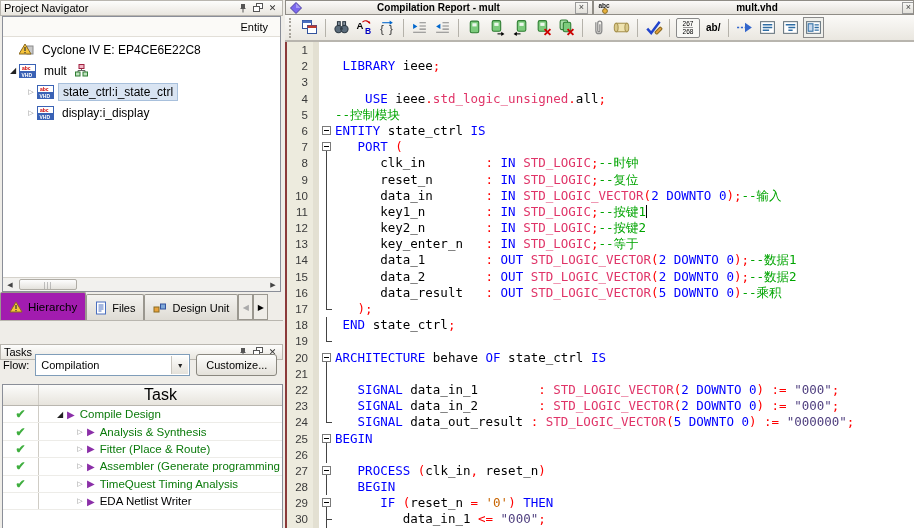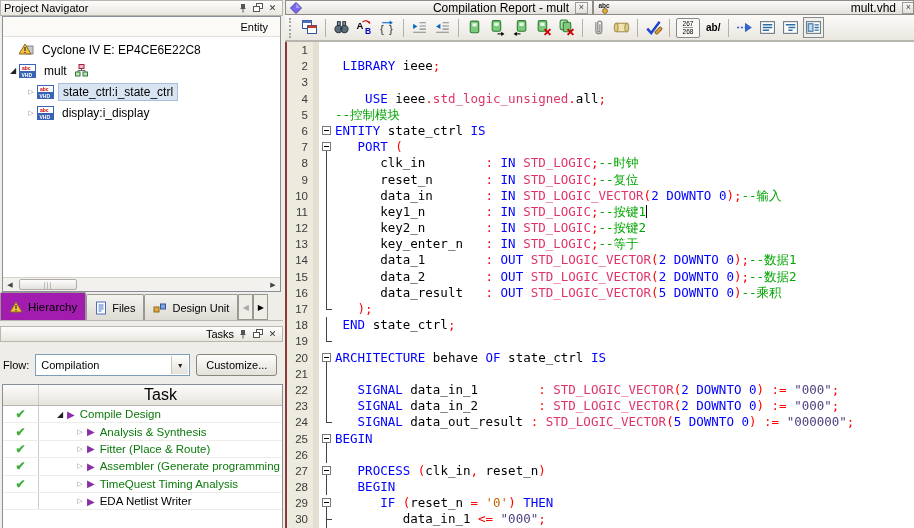--- a/index.html
+++ b/index.html
@@ -42,21 +42,21 @@
     align-items:flex-end;border-bottom:1px solid #B9B6AF;}
   .ntab{height:26px;display:flex;align-items:center;padding:0 8px;gap:5px;
     border:1px solid #9A978F;border-bottom:none;border-radius:2px 2px 0 0;
     background:linear-gradient(#F4F3F0,#DEDBD4);font-size:11px;white-space:nowrap;
     overflow:hidden;}
   .ntab.active{background:#a21caf;height:28px;font-size:11.5px;}
   .ntab .ticon{display:flex;}
   .nav-scroll{height:26px;width:15px;border:1px solid #9A978F;background:#EFEDE8;
     display:flex;align-items:center;justify-content:center;font-size:8px;flex:none;}
   
-  .tasks-title{top:326px;text-align:right;}
+  .tasks-title{top:344px;}
   .flowrow{position:absolute;left:0;top:350px;width:283px;height:30px;
     display:flex;align-items:center;padding:0 3px;gap:6px;}
   .flow-label{font-size:11px;}
   .combo{width:155px;height:22px;background:#fff;border:1px solid #7F9DB9;
     display:flex;align-items:center;padding-left:5px;font-size:11px;position:relative;}
   .combo .arrow{position:absolute;right:1px;top:1px;bottom:1px;width:17px;
     background:linear-gradient(#FDFDFC,#E4E1DA);border-left:1px solid #C8C5BE;
     display:flex;align-items:center;justify-content:center;font-size:7px;color:#222;}
   .btn{height:22px;padding:0 9px;background:linear-gradient(#FDFDFC,#E4E1DA);
     border:1px solid #8A877F;border-radius:3px;display:flex;align-items:center;
@@ -76,22 +76,22 @@
   .play{color:var(--play-purple);font-size:10px;margin:0 5px 0 2px;}
   .trow .tlabel{color:var(--task-done);}
   .trow.notdone .tlabel{color:#000;}
   
   .right{position:absolute;left:285px;top:0;width:629px;height:528px;}
   .doctabs{position:absolute;left:0;top:0;width:629px;height:15px;background:#DBD8D2;
     display:flex;border-bottom:1px solid #A3A09A;}
   .dtab{position:relative;height:15px;display:flex;align-items:center;
     border:1px solid #8F8C86;background:linear-gradient(#FBFAF9,#E4E1DB);
     padding:0 4px;overflow:hidden;}
-  .dtab .dtitle{flex:1;text-align:right;font-size:12px;white-space:nowrap;
-    overflow:hidden;padding:0 6px;}
+  .dtab .dtitle{flex:1;text-align:center;font-size:10px;white-space:nowrap;
+    overflow:hidden;padding:0 6px;font-weight:bold;}
   .dtab .ticon{display:flex;flex:none;}
   .closebox{flex:none;width:13px;height:12px;border:1px solid #9A9A9A;
     background:linear-gradient(#F7F7F5,#E2E0DA);display:flex;align-items:center;
     justify-content:center;font-size:9px;color:#444;line-height:1;}
   
   .toolbar{position:absolute;left:0;top:15px;width:629px;height:27px;
     background:linear-gradient(#FBFAF8,#EAE7E0);border-bottom:2px solid #B8B5AE;
     display:flex;align-items:center;padding-left:2px;}
   .drag-handle{width:5px;height:20px;border-left:2px dotted #A8A49C;margin:0 4px 0 2px;}
   .tbi{width:21px;height:21px;display:flex;align-items:center;justify-content:center;

